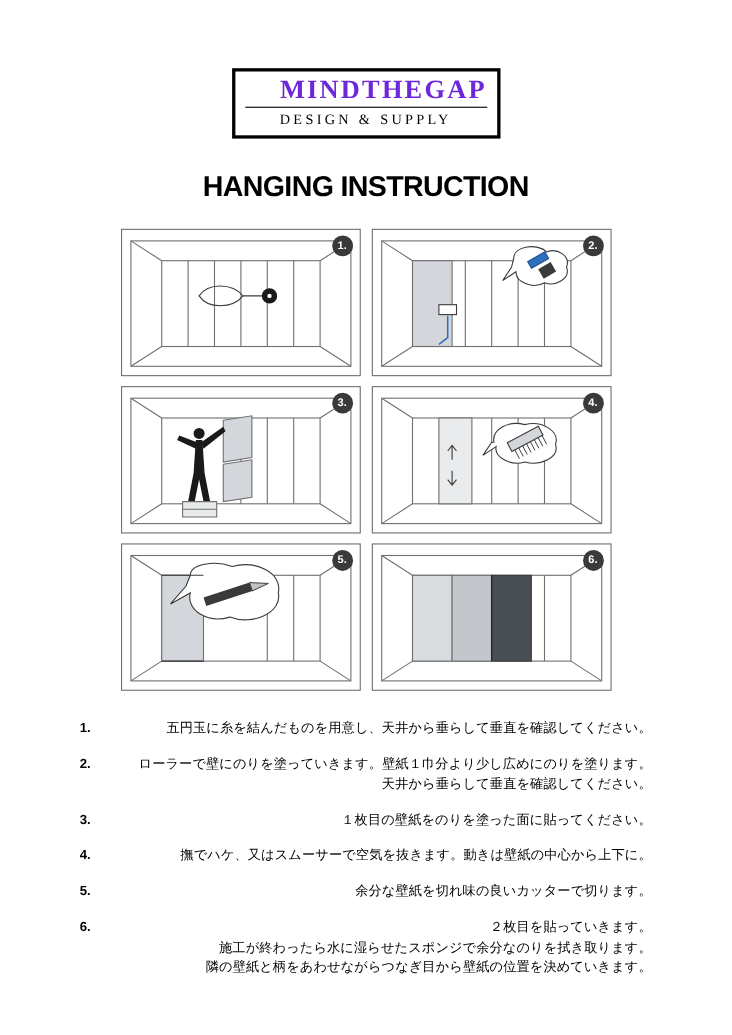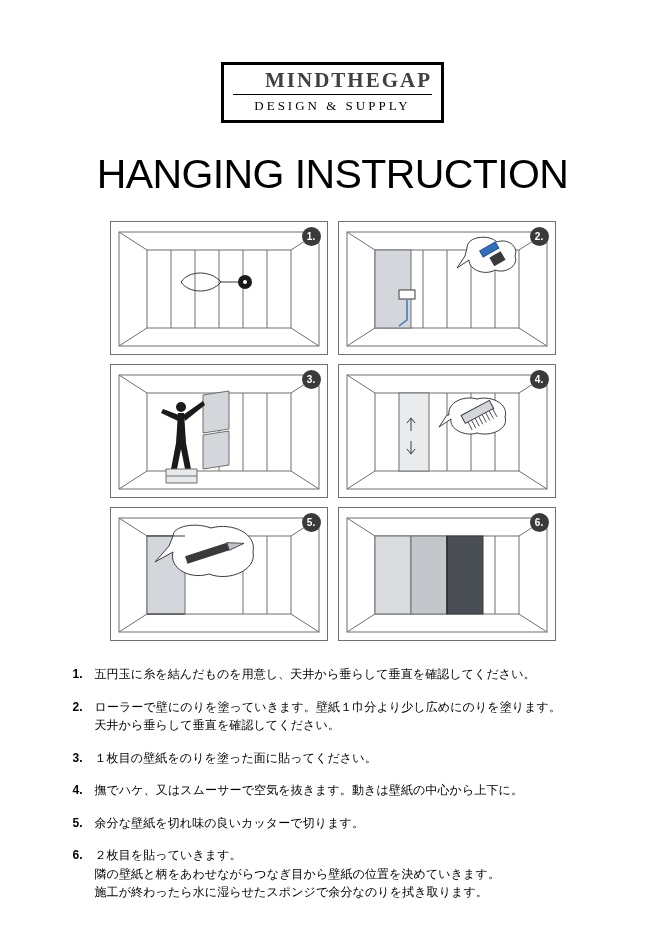--- a/index.html
+++ b/index.html
@@ -25,44 +25,44 @@
   }
   .logo-box {
     border: 3px solid #000;
     padding: 5px 9px 6px 9px;
     text-align: center;
     background: #fff;
   }
   .logo-title {
     font-family: "Liberation Serif", serif;
     font-weight: bold;
-    font-size: 21px;
+    font-size: 24px;
     letter-spacing: 2.0px;
     line-height: 1.0;
-    color: #404040;
+    color: #6d28d9;
     margin-left: 32px;
   }
   .logo-rule {
     height: 1px;
     background: #000;
     margin: 3px 0 3px 0;
   }
   .logo-sub {
     font-family: "Liberation Serif", serif;
     font-size: 13px;
     letter-spacing: 3.0px;
     color: #000;
   }
 
   
   .page-heading {
     text-align: center;
     font-family: "Liberation Sans", sans-serif;
-    font-weight: normal;
-    font-size: 41px;
+    font-weight: bold;
+    font-size: 26px;
     letter-spacing: -0.6px;
     margin-top: 28px;
     color: #000;
   }
 
   
   .panels {
     width: 446px;
     margin: 23px auto 0 auto;
     display: grid;
@@ -120,20 +120,21 @@
   }
   .step-lines {
     flex: 1 1 auto;
   }
   .step-line {
     font-size: 12px;
     line-height: 18.5px;
     font-family: Liberation Serif, serif;
     letter-spacing: 0.1px;
     white-space: nowrap;
+    text-align: right;
   }
 </style>
 </head>
 <body>
 
 <div class="logo-wrap">
   <div class="logo-box">
     <div class="logo-title">MINDTHEGAP</div>
     <div class="logo-rule"></div>
     <div class="logo-sub">DESIGN &amp; SUPPLY</div>
@@ -360,18 +361,18 @@
     <div class="step-num">5.</div>
     <div class="step-lines">
       <div class="step-line">余分な壁紙を切れ味の良いカッターで切ります。</div>
     </div>
   </div>
 
   <div class="step">
     <div class="step-num">6.</div>
     <div class="step-lines">
       <div class="step-line">２枚目を貼っていきます。</div>
+      <div class="step-line">施工が終わったら水に湿らせたスポンジで余分なのりを拭き取ります。</div>
       <div class="step-line">隣の壁紙と柄をあわせながらつなぎ目から壁紙の位置を決めていきます。</div>
-      <div class="step-line">施工が終わったら水に湿らせたスポンジで余分なのりを拭き取ります。</div>
     </div>
   </div>
 
 </div>
 
 </body></html>

